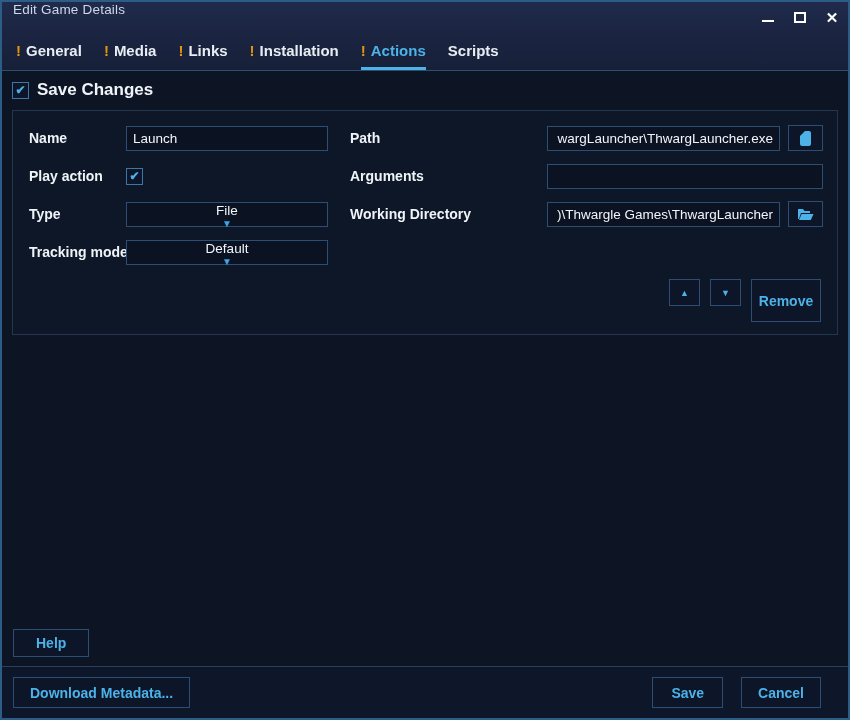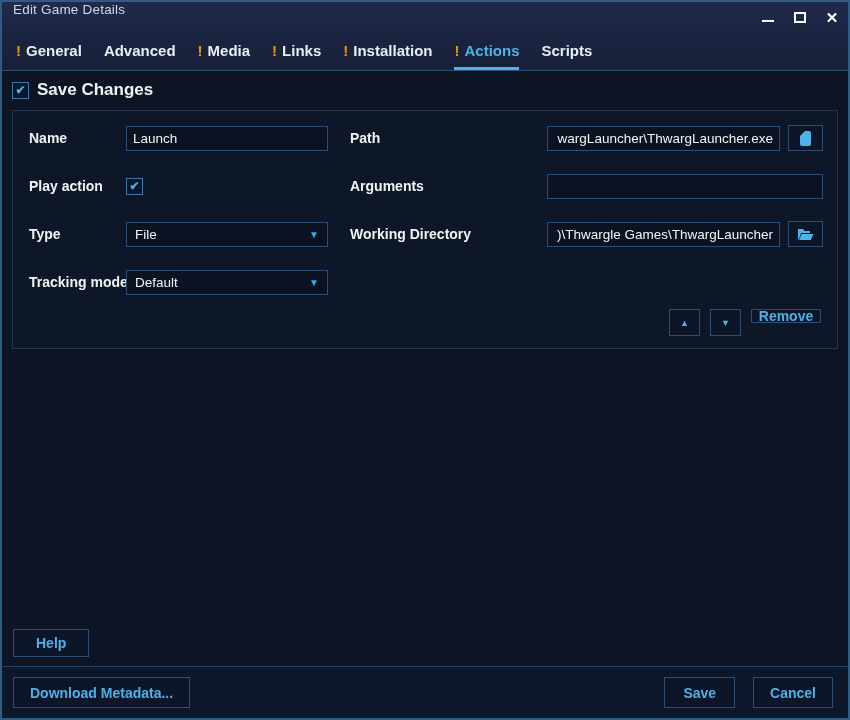--- a/index.html
+++ b/index.html
@@ -72,68 +72,68 @@
   
   .card{
     margin-top:10px; flex:0 0 auto;
     border:1px solid #24364f; background:#0e1728;
     padding:14px 16px 12px 16px;
   }
   .grid{
     display:grid;
     grid-template-columns:97px 202px 22px 197px 276px;
     grid-auto-rows:26px;
-    row-gap:22px;
+    row-gap:12px;
     align-items:center;
   }
   .flabel{ font-size:14px; font-weight:bold; color:#f0f4f8; white-space:nowrap; }
   .tinput{
     width:100%; height:25px;
     background:#0b1322; border:1px solid #2d4e74;
     color:#f2f5f9; font-family:Liberation Sans, sans-serif; font-size:13.5px;
     padding:0 6px; outline:none;
   }
   .tinput.right{ text-align:right; }
   .dropdown{
     width:100%; height:25px;
     background:#0b1322; border:1px solid #2d4e74;
     display:flex; align-items:center; justify-content:space-between;
-    padding:0 8px; cursor:default;
+    padding:0 8px; cursor:default;flex-direction:column;
   }
   .dropdown .val{ font-size:13.5px; color:#f2f5f9; }
   .dropdown .arrow{ color:#3aa5e8; font-size:10px; }
   .with-btn{ display:flex; align-items:center; gap:8px; }
   .icon-btn{
     flex:0 0 auto; width:35px; height:26px;
     background:#0c1628; border:1px solid #2d4e74;
     display:flex; align-items:center; justify-content:center;
     cursor:default;
   }
   .file-glyph{
     width:11px; height:15px; background:#4cb2e8; border-radius:2px; position:relative;
   }
   .file-glyph::before{
     content:""; position:absolute; left:0; top:0;
     border-style:solid; border-width:5px 5px 0 0;
     border-color:#0c1628 transparent transparent transparent;
   }
   .card-actions{ margin-top:14px; display:flex; justify-content:flex-end; gap:10px; }
   .mini-btn{ width:31px; height:27px; font-size:9px; }
-  .remove-btn{ width:70px; height:14px;text-align:right; }
+  .remove-btn{ width:70px; height:43px;text-align:right; }
 
   
   .spacer{ flex:1 1 auto; }
   .help-btn{ height:28px; padding:0 22px; margin:0 0 9px 1px; align-self:flex-start; }
 
   .footer{
     flex:0 0 52px;
     border-top:1px solid #27425f;
     background:#0e1729;
     display:flex; align-items:center;
-    padding:0 15px 0 11px;
+    padding:0 27px 0 11px;
   }
   .dl-btn{ height:31px; padding:0 16px; }
   .footer-right{ margin-left:auto; display:flex; gap:18px; }
   .save-btn{ height:31px; padding:0 18px; min-width:62px; }
   .cancel-btn{ height:31px; padding:0 16px; min-width:70px; }
 </style>
 </head>
 <body>
 
 <div class="window">
@@ -150,23 +150,20 @@
       <div class="win-btn">
         <span class="close-glyph">✕</span>
       </div>
     </div>
   </div>
 
   <div class="tabbar">
     <div class="tab">
       <span class="warn">!</span>
       <span>General</span>
-    </div>
-    <div class="tab">
-      <span>Advanced</span>
     </div>
     <div class="tab">
       <span class="warn">!</span>
       <span>Media</span>
     </div>
     <div class="tab">
       <span class="warn">!</span>
       <span>Links</span>
     </div>
     <div class="tab">

